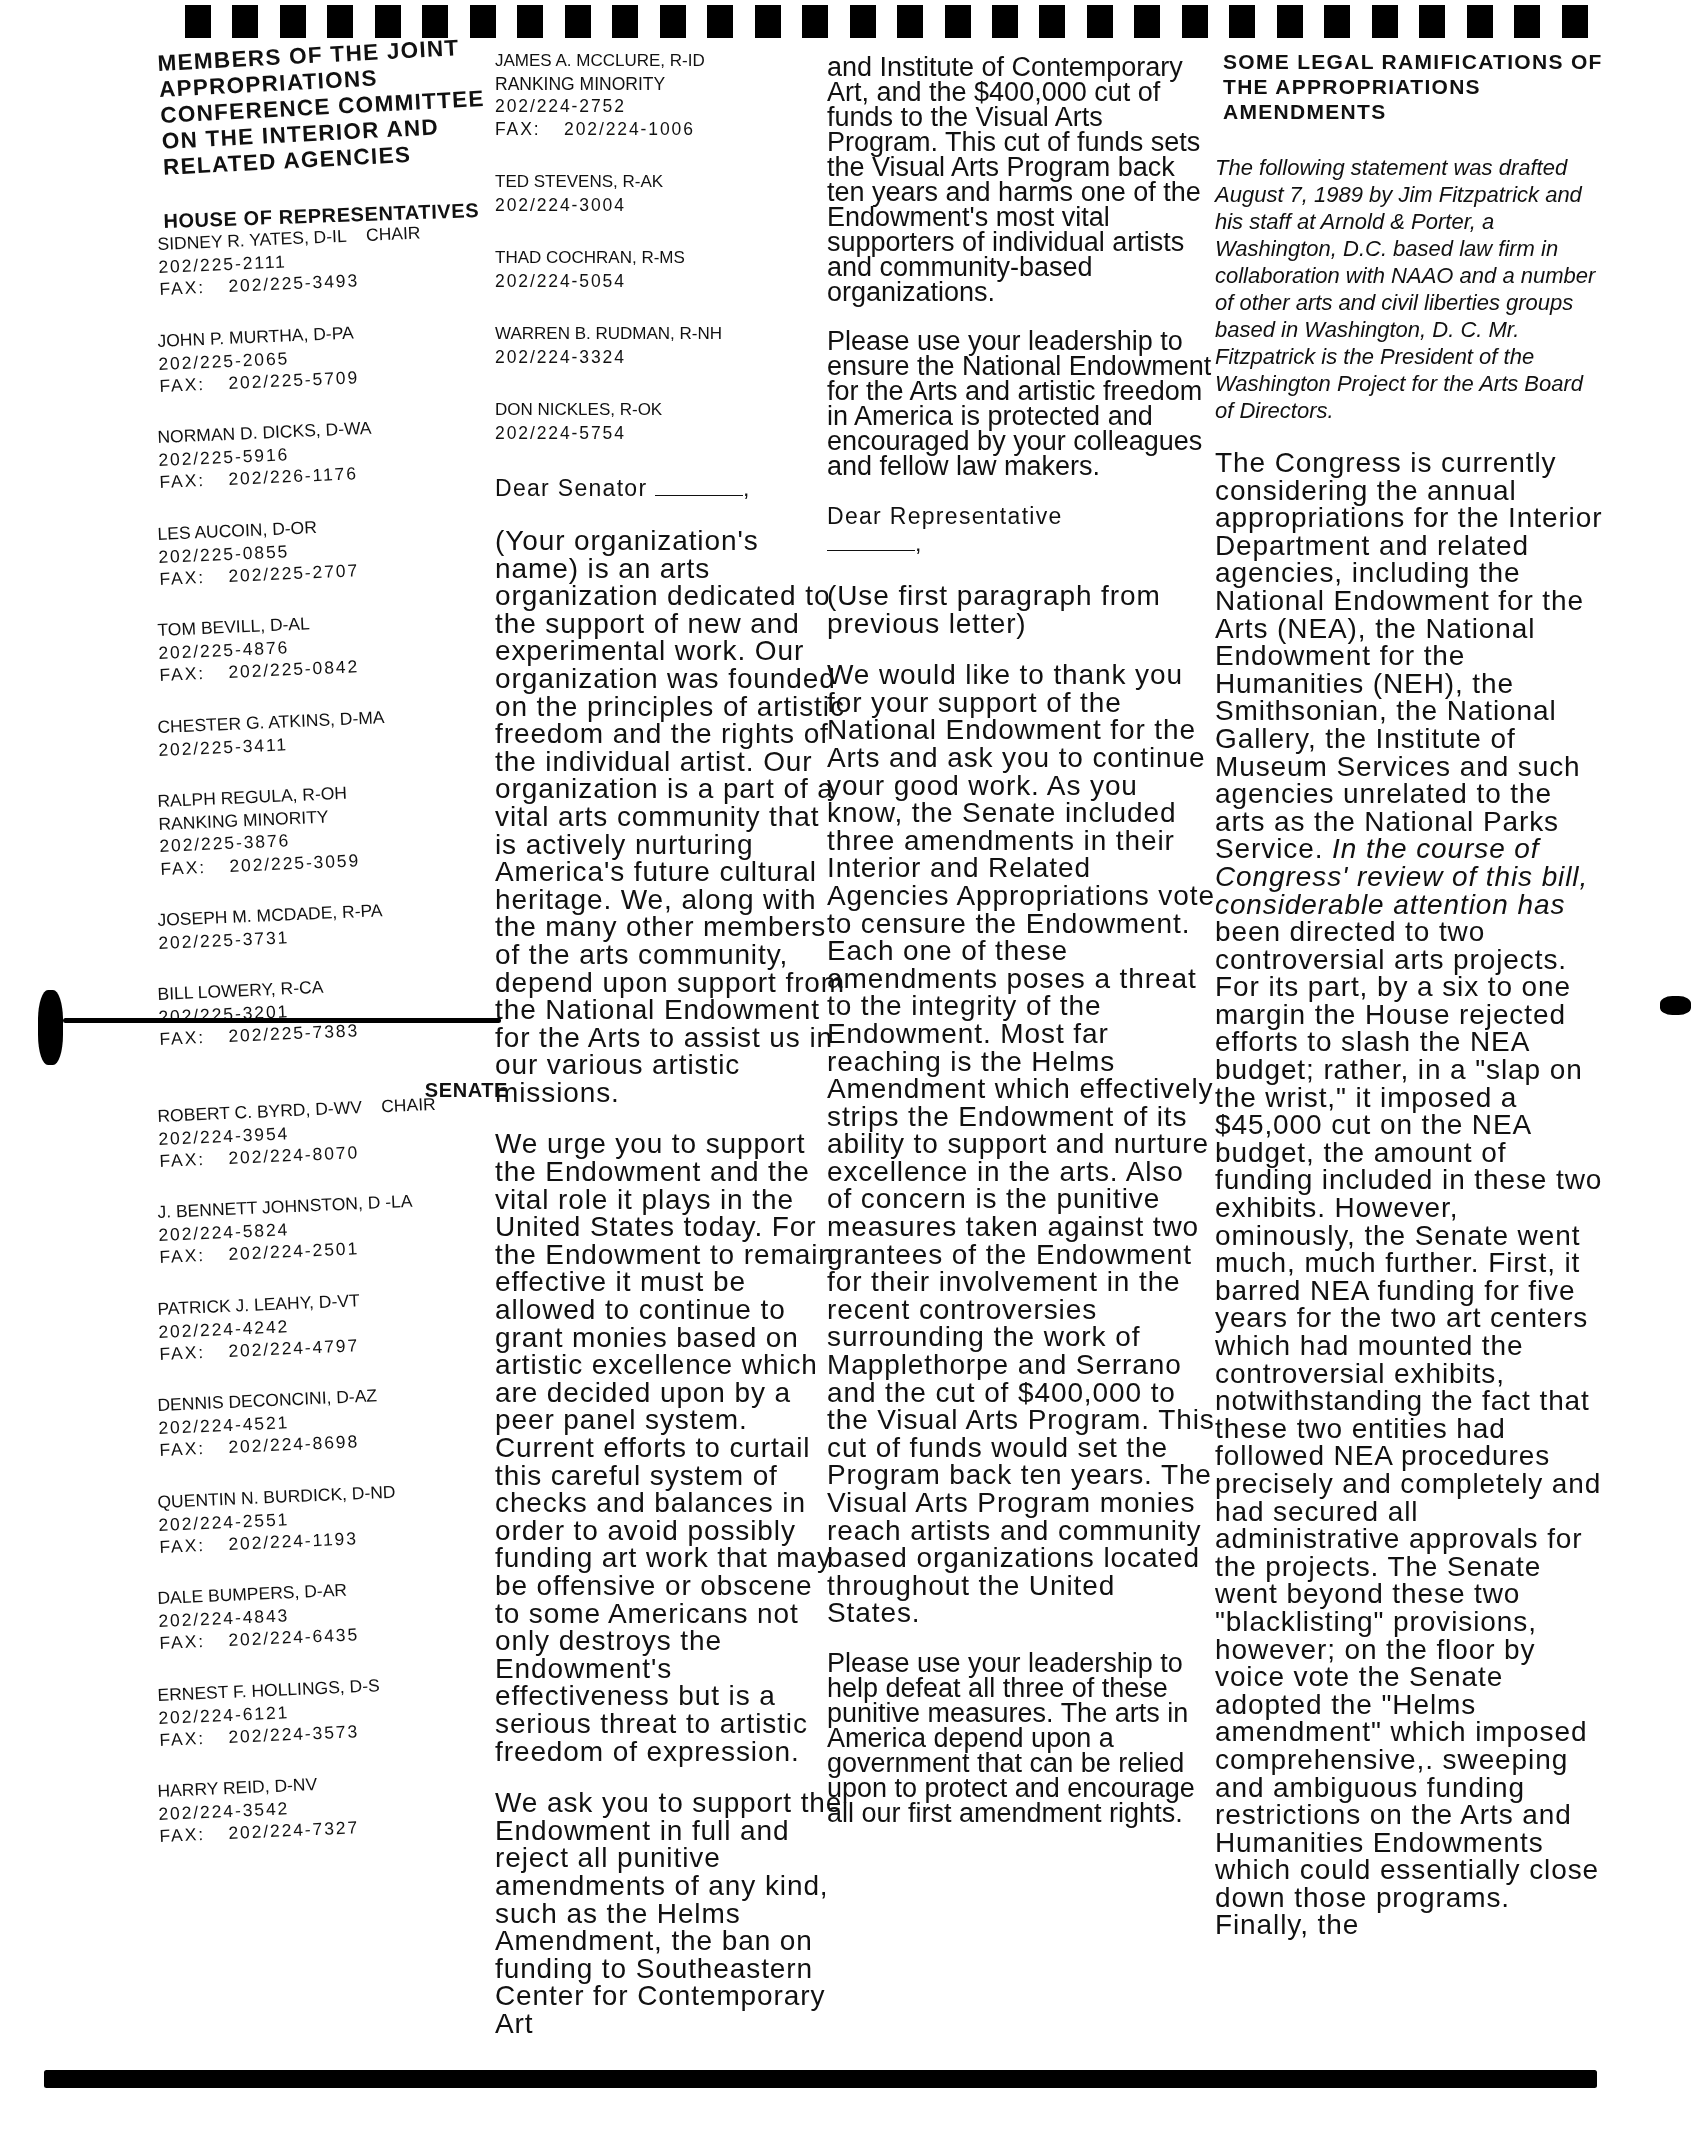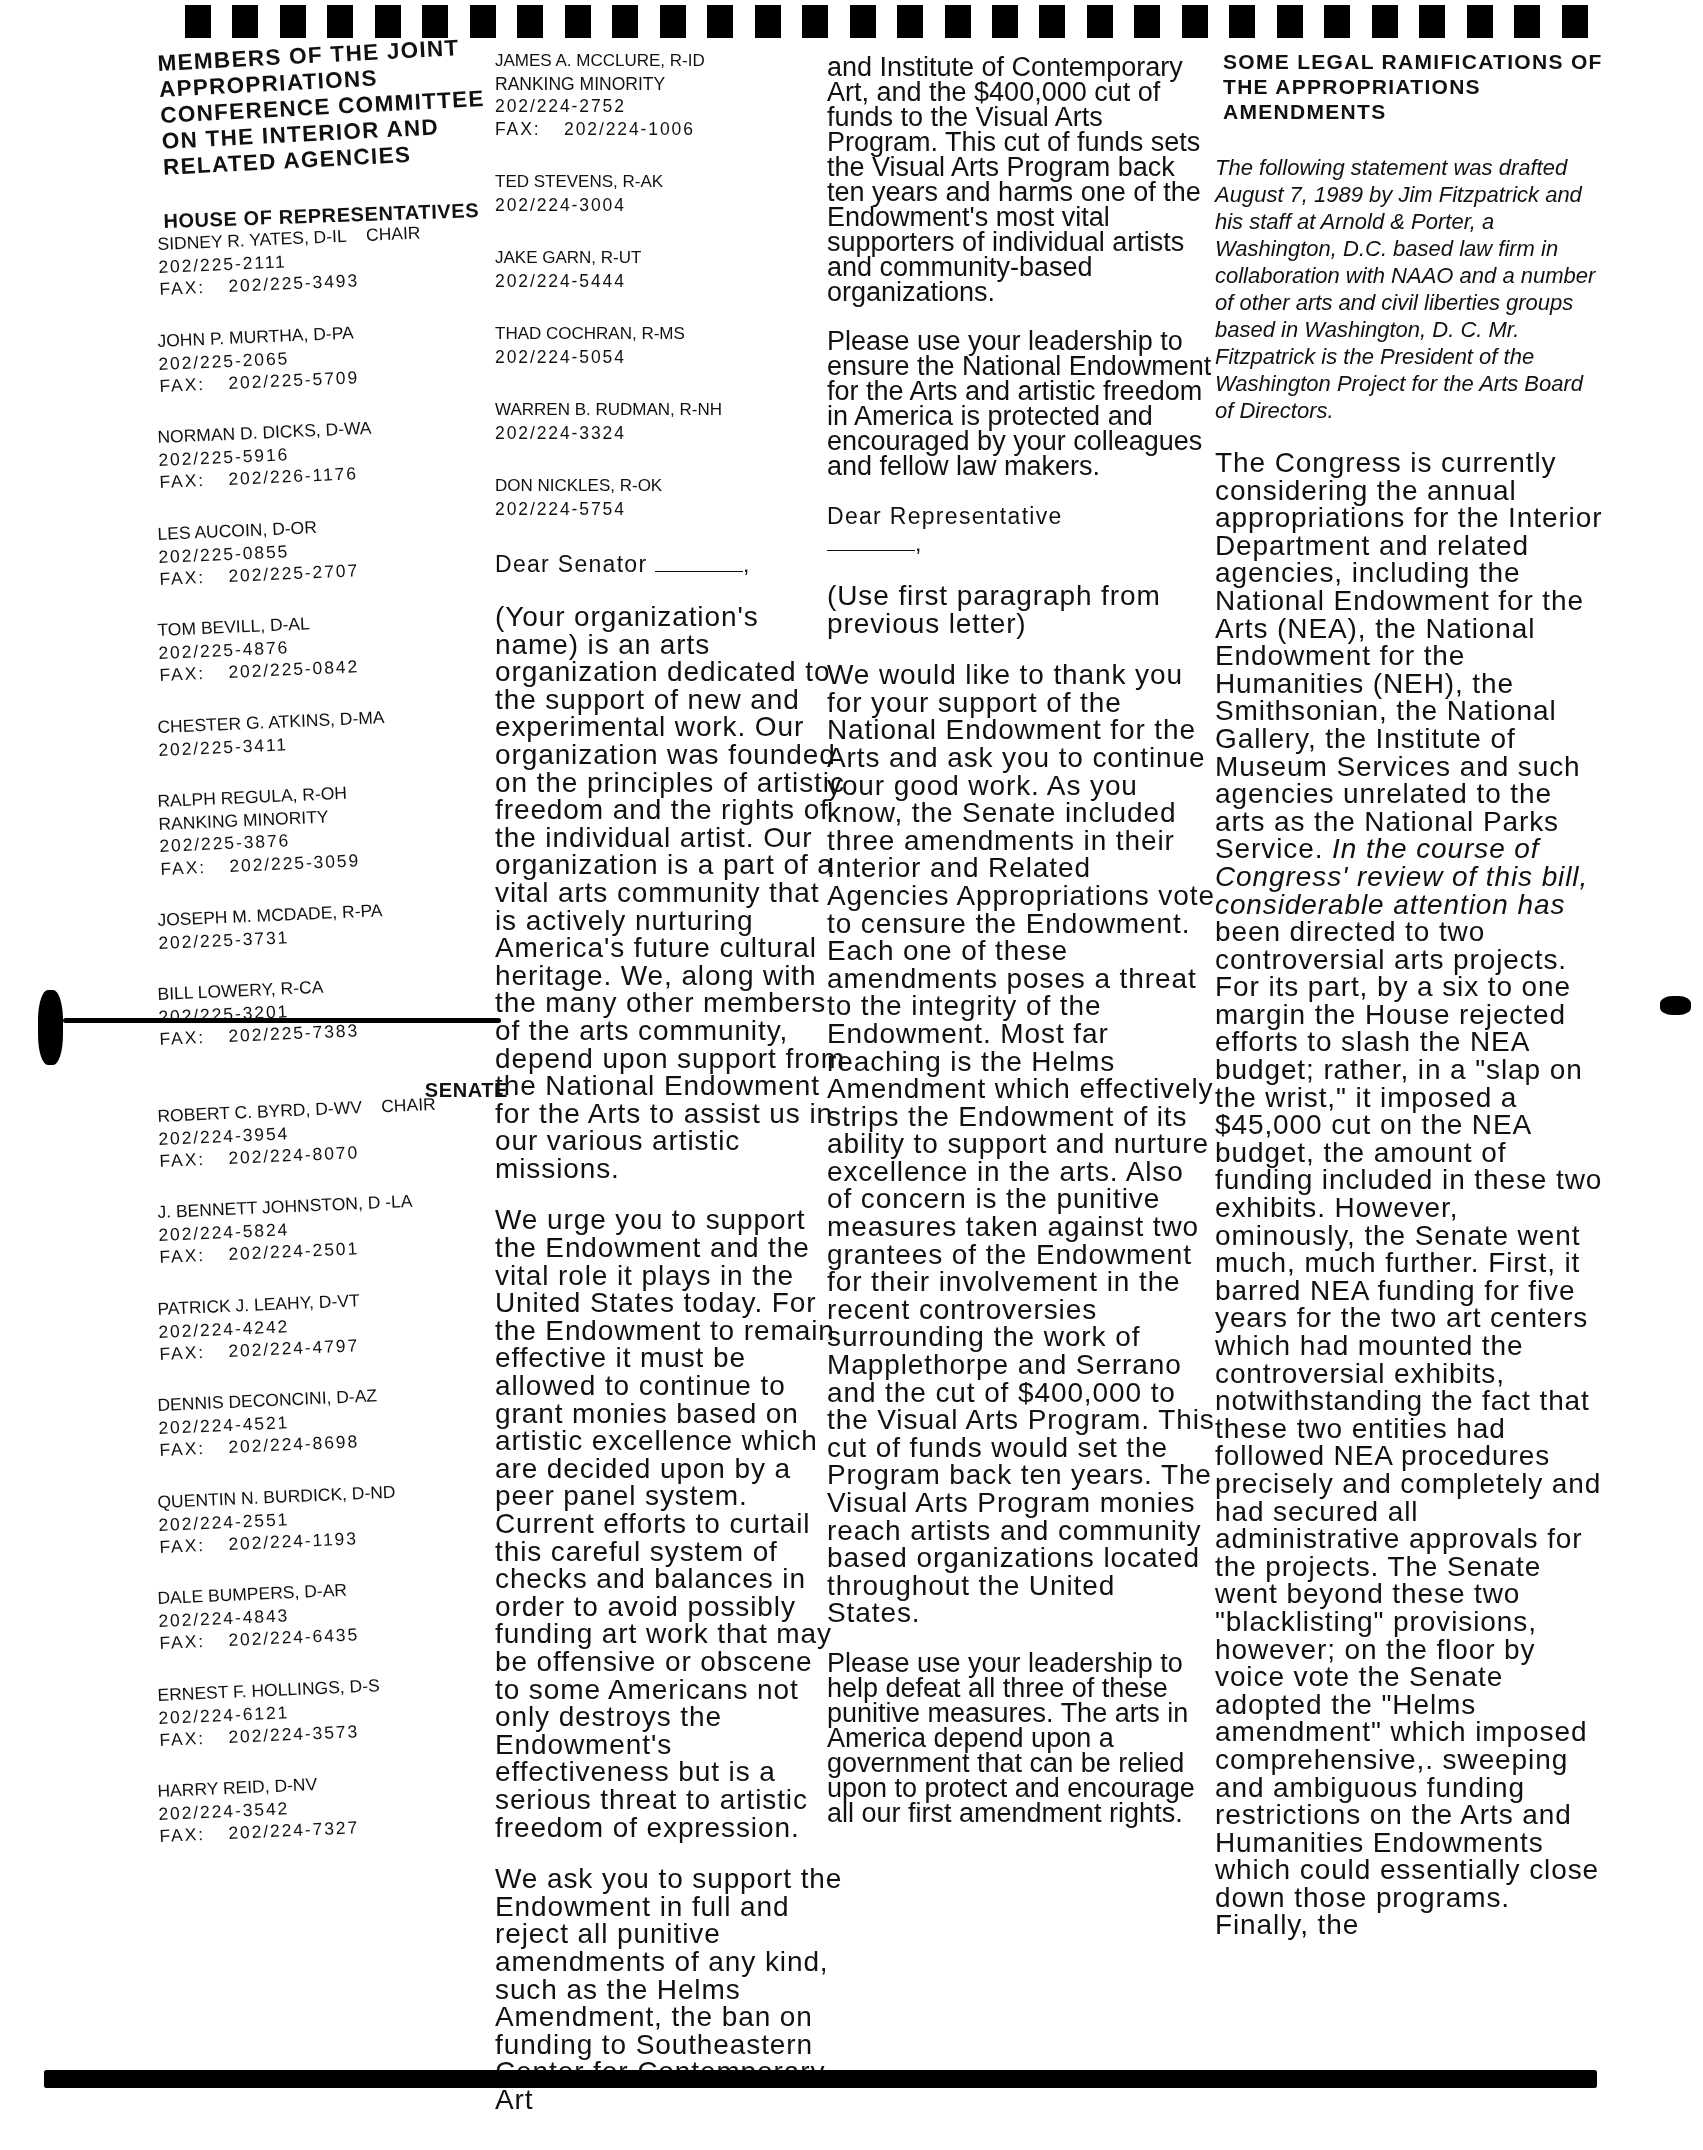--- a/index.html
+++ b/index.html
@@ -170,24 +170,20 @@
         <div class="name">JAMES A. MCCLURE, R-ID</div>
         <div>RANKING MINORITY</div>
         <div class="ph">202/224-2752</div>
         <div><span class="fax-label">FAX:</span><span class="ph">202/224-1006</span></div>
       </div>
       <div class="member">
         <div class="name">TED STEVENS, R-AK</div>
         <div class="ph">202/224-3004</div>
       </div>
       <div class="member">
-        <div class="name">JAKE GARN, R-UT</div>
-        <div class="ph">202/224-5444</div>
-      </div>
-      <div class="member">
         <div class="name">THAD COCHRAN, R-MS</div>
         <div class="ph">202/224-5054</div>
       </div>
       <div class="member">
         <div class="name">WARREN B. RUDMAN, R-NH</div>
         <div class="ph">202/224-3324</div>
       </div>
       <div class="member">
         <div class="name">DON NICKLES, R-OK</div>
         <div class="ph">202/224-5754</div>

